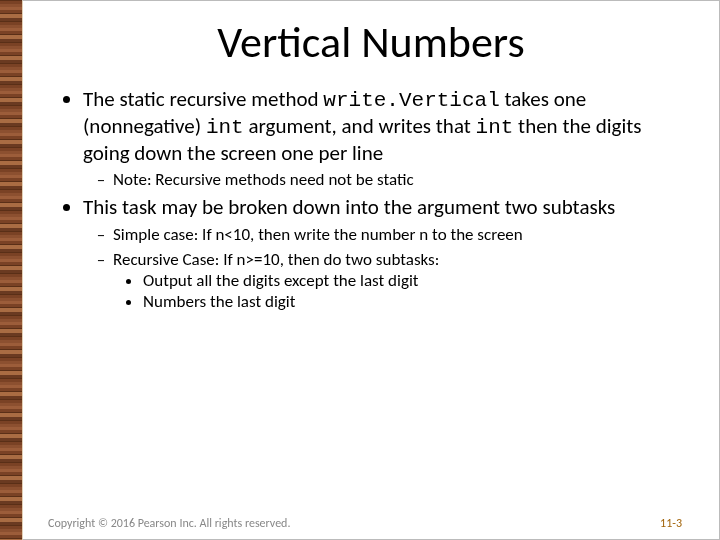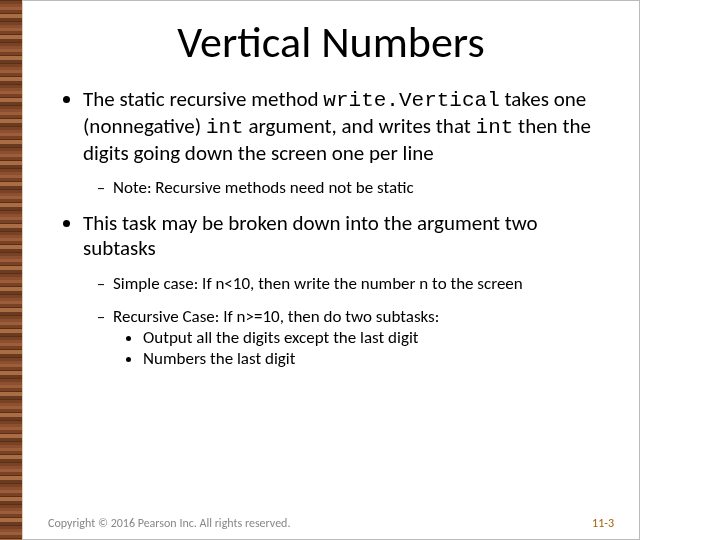--- a/index.html
+++ b/index.html
@@ -1,40 +1,40 @@
 <!DOCTYPE html>
 <html><head>
 <meta charset="utf-8">
 <style>
   html,body{margin:0;padding:0;background:#fff;font-family:Calibri,Arial,sans-serif;color:#000}
-  .slide{position:relative;width:640px;height:540px;box-sizing:border-box;overflow:hidden}
+  .slide{position:relative;width:720px;height:540px;box-sizing:border-box;overflow:hidden}
   .spine{position:absolute;left:0;top:0;width:22px;height:540px;background:
     repeating-linear-gradient(to bottom,
       #5a2f17 0px,#5a2f17 1px,
       #7a4225 1px,#7a4225 4px,
       #8c5030 4px,#8c5030 7px,
       #9c5d3a 7px,#9c5d3a 10px,
       #7a4225 10px,#7a4225 13px,
       #5a2f17 13px,#5a2f17 14px,
       #a96c43 14px,#a96c43 18px,
       #6a3a21 18px,#6a3a21 21px
     );
     border-right:1px solid #3a1e0e}
   .page{position:absolute;left:22px;top:0;right:0;bottom:0;border:1px solid #bbb;border-left:1px solid #e3d1b7;box-sizing:border-box}
   .title{text-align:center;font-size:44px;margin:14px 0 18px 0;font-weight:400}
   .body{padding:0 32px 0 36px;font-size:21px;line-height:1.18}
   ul{margin:0;padding-left:24px}
   li{margin:0 0 2px 0}
   ul.top>li{list-style-type:disc;margin-bottom:2px}
   ul.sub1{font-size:17px;padding-left:30px}
-  ul.sub1>li{list-style-type:"–  ";margin:13px 0}
+  ul.sub1>li{list-style-type:"–  ";margin:5px 0}
   ul.sub2{font-size:17px;padding-left:30px}
   ul.sub2>li{list-style-type:disc;margin:1px 0}
   .code{font-family:Liberation Mono, monospace}
-  .footer{position:absolute;left:22px;right:0;bottom:10px;padding:0 26px;font-size:12px;color:#888;display:flex;justify-content:space-between;align-items:baseline}
+  .footer{position:absolute;left:22px;right:12px;bottom:10px;padding:0 26px;font-size:12px;color:#888;display:flex;justify-content:space-between;align-items:baseline}
   .pagenum{color:#a16207;font-size:12px}
 </style>
 </head>
 <body>
 <div class="slide">
   <div class="spine"></div>
   <div class="page">
 
     <div class="title">Vertical Numbers</div>
 

